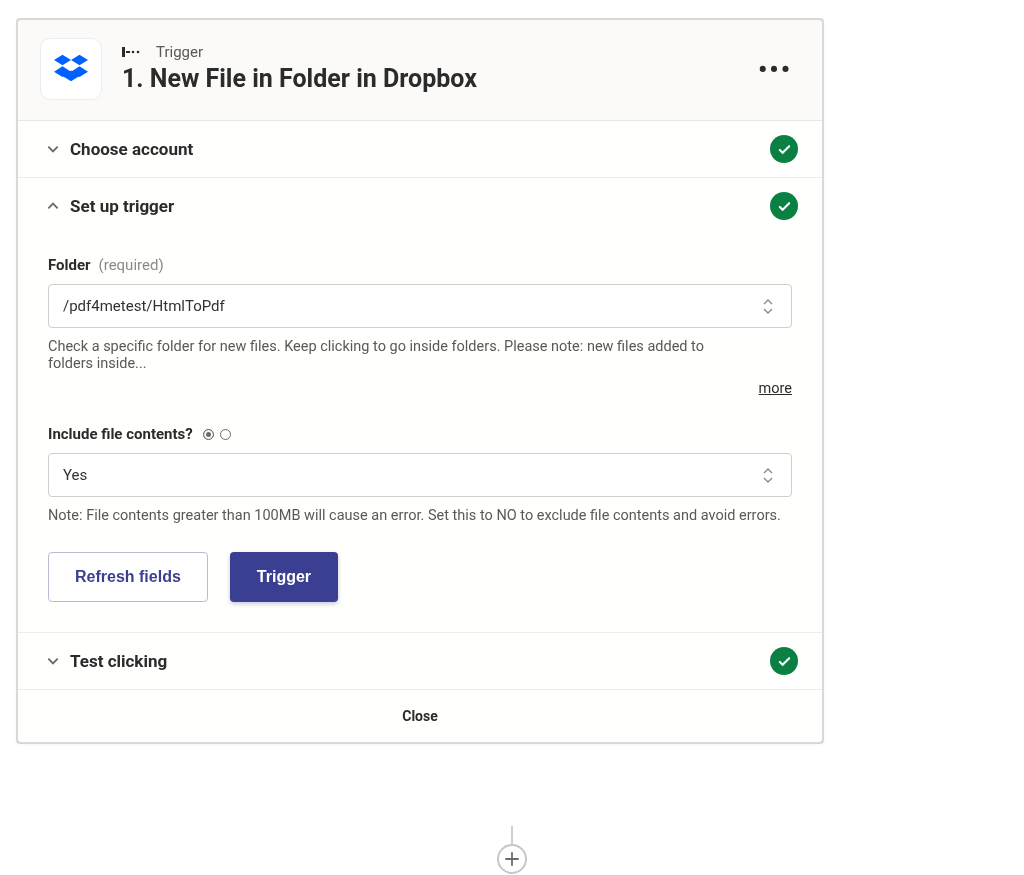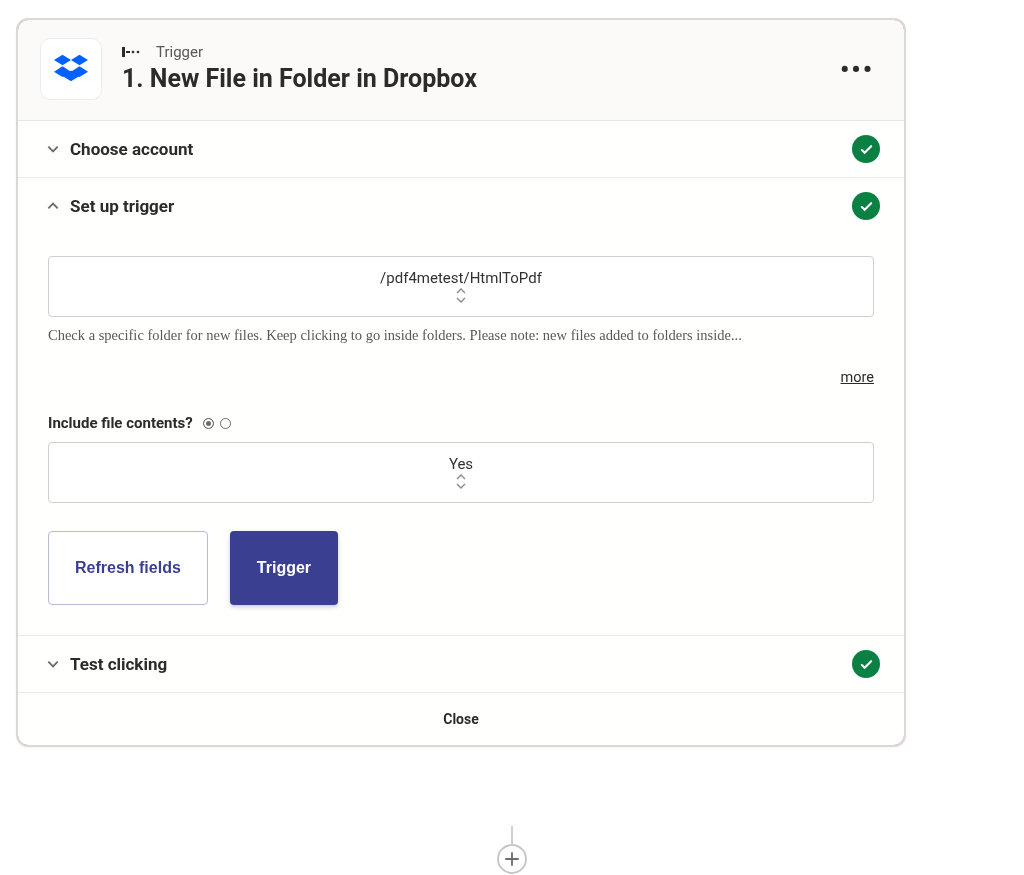--- a/index.html
+++ b/index.html
@@ -8,23 +8,23 @@
     background: #fff;
     color: #2e2e2e;
     width: 1024px;
     height: 875px;
     position: relative;
   }
   .panel {
     position: absolute;
     left: 16px;
     top: 18px;
-    width: 890px;
+    width: 808px;
     border: 2px solid #d9d9d6;
-    border-radius: 12px;
+    border-radius: 4px;
     background: #ec4899;
     box-shadow: 0 1px 3px rgba(0,0,0,0.04);
     overflow: hidden;
   }
   
   .panel-header {
     display: flex;
     align-items: center;
     padding: 18px 24px 20px 22px;
     background: #fbfaf8;
@@ -113,39 +113,38 @@
   .radio-dot { background: #6b6b6b; box-shadow: inset 0 0 0 2px #fff; }
   .select-box {
     display: flex; align-items: center;
     border: 1px solid #cfcfcc;
     border-radius: 4px;
     padding: 12px 14px;
     background: #fff;
     cursor: pointer;
     font-size: 15px;
     color: #323232;
-    flex-direction: column;
   }
   .select-box .value { flex: 1; }
   .stepper {
     width: 18px; display:flex; flex-direction:column; gap:1px;
     align-items:center; color:#8a8a88;
   }
   .stepper svg { width: 12px; height: 8px; display:block; }
   .help-row {
     display:flex; align-items:flex-start; gap:14px;
     margin-top: 10px;
     font-size: 14.5px; color: #595957;
   }
-  .help-text { flex:1;font-family:Liberation Serif, serif; }
+  .help-text { flex:1; }
   .more-link { text-decoration: underline; color: #2b2b2b; font-size:14.5px; cursor:pointer; white-space:nowrap;margin-top:42px;}
   .note { margin-top:10px; font-size:14.5px; color:#595957; }
   .actions { display:flex; gap:22px; margin-top: 12px; }
   .btn {
-    padding: 28px 26px;
+    padding: 16px 26px;
     font-size: 16px; font-weight: 700;
     border-radius: 4px;
     cursor: pointer;
     border: 1px solid transparent;
     line-height:1;
   }
   .btn-outline {
     background:#fff; color:#3b3f92; border-color:#b9bbd5;
   }
   .btn-primary {
@@ -241,20 +240,24 @@
     <span class="check-badge">
       <svg viewBox="0 0 16 16">
           <path d="M3 8.5l3 3 7-7" fill="none" stroke="#fff" stroke-width="2.2" stroke-linecap="round"></path>
         </svg>
     </span>
   </div>
 
   <div class="section-body">
 
     <div class="field-group">
+      <div class="field-label-row">
+        <span class="field-label">Folder</span>
+        <span class="req">(required)</span>
+      </div>
       <div class="select-box">
         <span class="value">/pdf4metest/HtmlToPdf</span>
         <span class="stepper">
           <svg viewBox="0 0 12 8">
               <path d="M2 6l4-4 4 4" fill="none" stroke="#8a8a88" stroke-width="1.4"></path>
             </svg>
           <svg viewBox="0 0 12 8">
               <path d="M2 2l4 4 4-4" fill="none" stroke="#8a8a88" stroke-width="1.4"></path>
             </svg>
         </span>
@@ -277,20 +280,21 @@
         <span class="value">Yes</span>
         <span class="stepper">
           <svg viewBox="0 0 12 8">
               <path d="M2 6l4-4 4 4" fill="none" stroke="#8a8a88" stroke-width="1.4"></path>
             </svg>
           <svg viewBox="0 0 12 8">
               <path d="M2 2l4 4 4-4" fill="none" stroke="#8a8a88" stroke-width="1.4"></path>
             </svg>
         </span>
       </div>
+      <div class="note">Note: File contents greater than 100MB will cause an error. Set this to NO to exclude file contents and avoid errors.</div>
     </div>
 
     <div class="actions">
       <button class="btn btn-outline">Refresh fields</button>
       <button class="btn btn-primary">Trigger</button>
     </div>
 
   </div>
 
   <div class="section-row">

